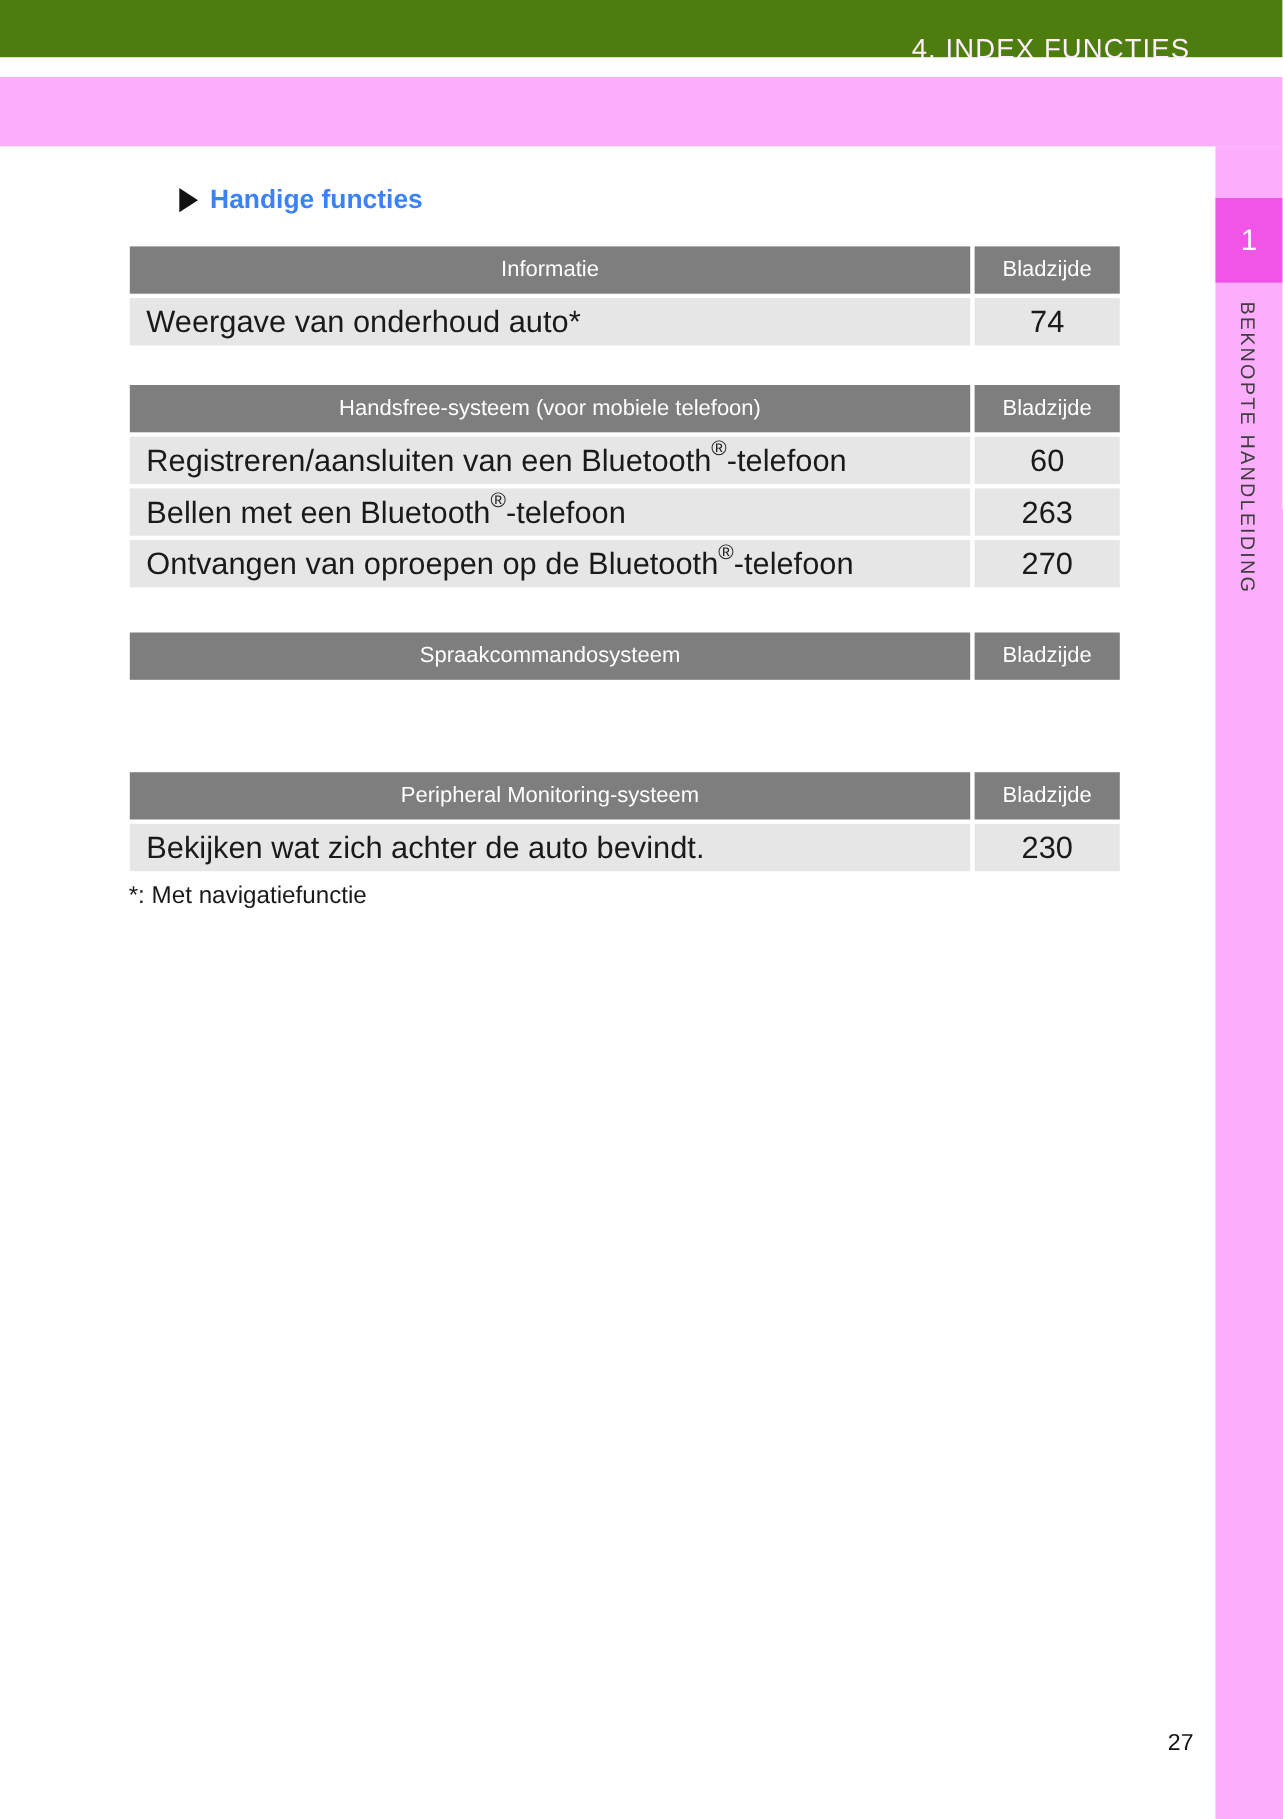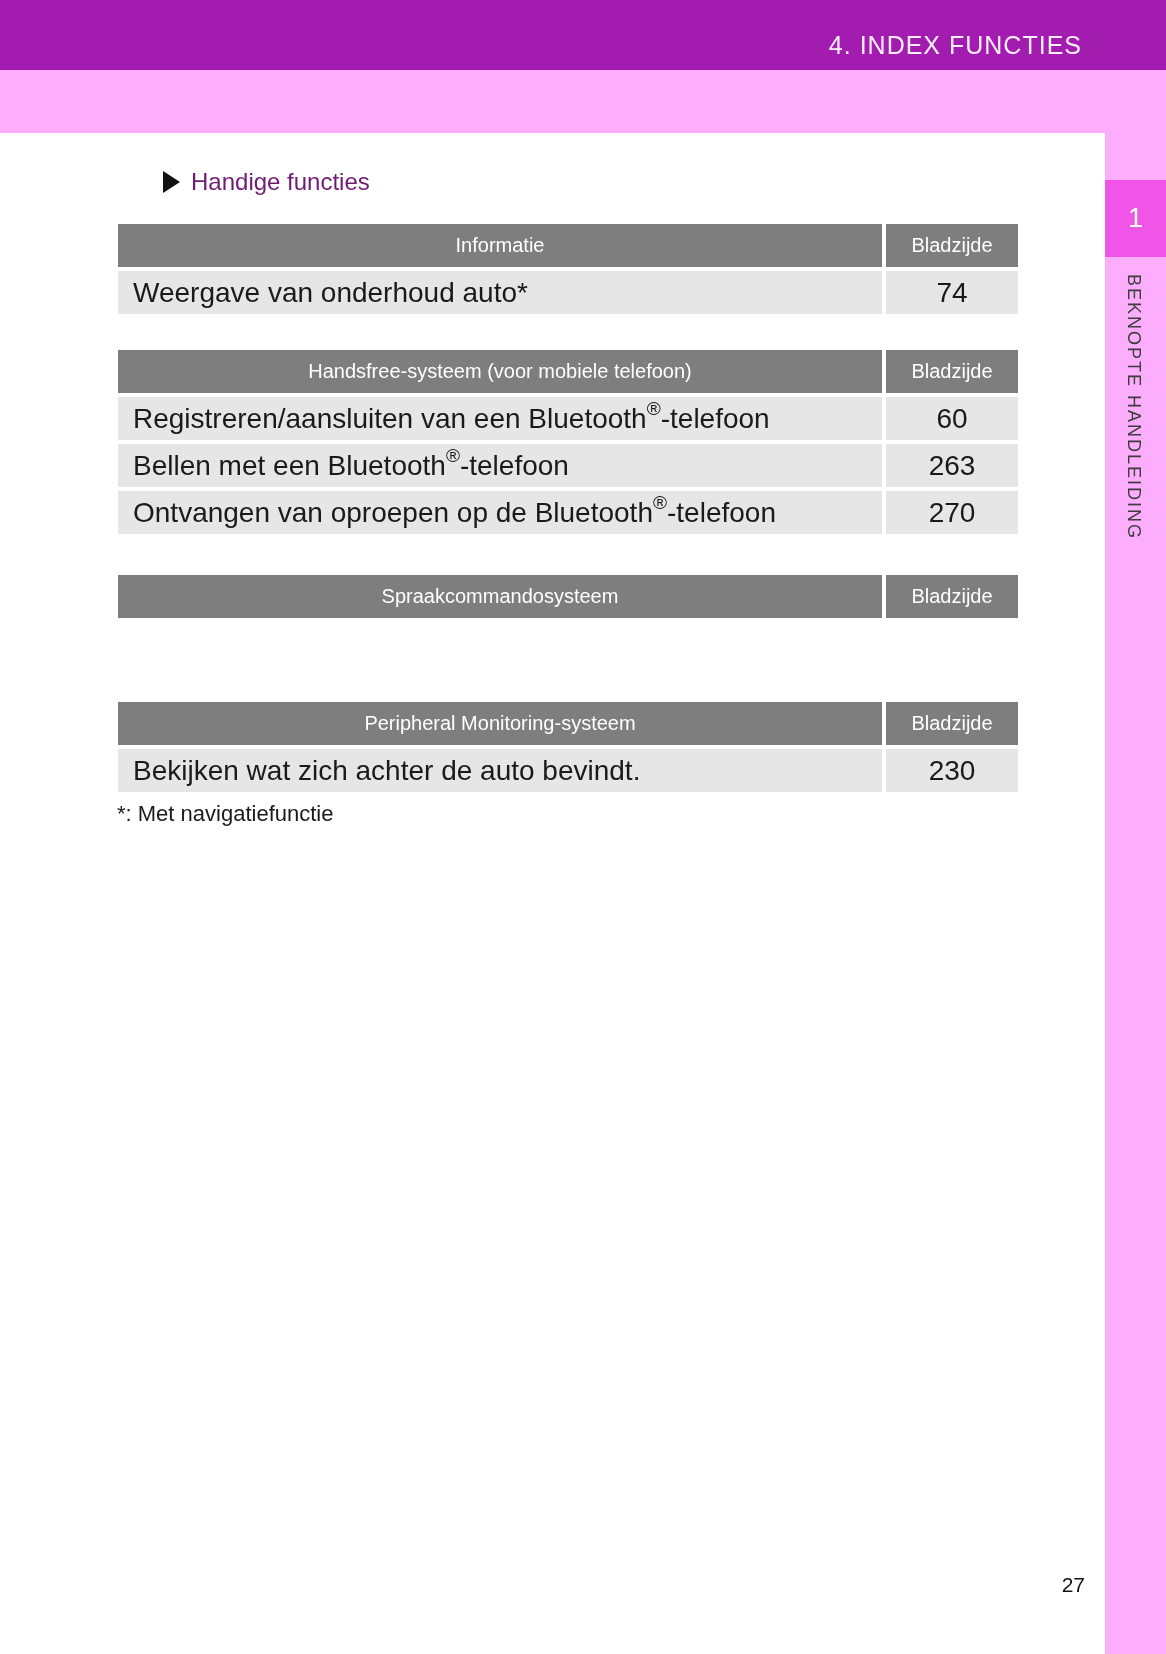--- a/index.html
+++ b/index.html
@@ -8,22 +8,22 @@
     position: relative;
     background: #ffffff;
     font-family: "Liberation Sans", sans-serif;
     color: #1a1a1a;
     overflow: hidden;
   }
 
   
   .topbar {
     position: absolute; left: 0; top: 0;
-    width: 1166px; height: 70px;
-    background: #a21caf;
+    width: 1166px; height: 52px;
+    background: #4d7c0f;
   }
   .topbar-title {
     position: absolute; right: 84px; top: 31px;
     font-size: 25px; letter-spacing: 1px;
     color: #ffeefc;
   }
   .band {
     position: absolute; left: 0; top: 70px;
     width: 1166px; height: 63px;
     background: #fcadfb;
@@ -54,21 +54,21 @@
   .heading {
     position: absolute; left: 163px; top: 166px;
     display: flex; align-items: center; height: 32px;
   }
   .tri-icon {
     width: 0; height: 0;
     border-top: 11px solid transparent;
     border-bottom: 11px solid transparent;
     border-left: 17px solid #111111;
   }
-  .heading-text { margin-left: 11px; font-size: 24px; color: #701a75; }
+  .heading-text { margin-left: 11px; font-size: 24px; color: #3b82f6; font-weight: bold; }
 
   
   .itable {
     position: absolute; left: 118px;
     width: 908px;
   }
   .itable .tr {
     display: flex; column-gap: 4px;
     margin-top: 4px;
   }

